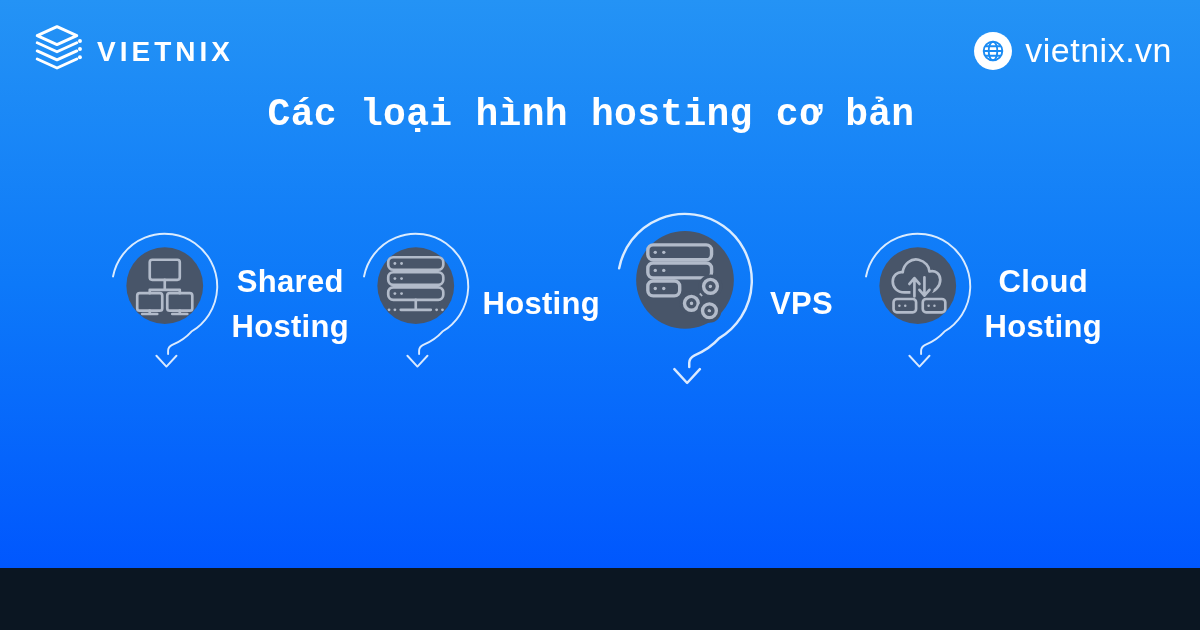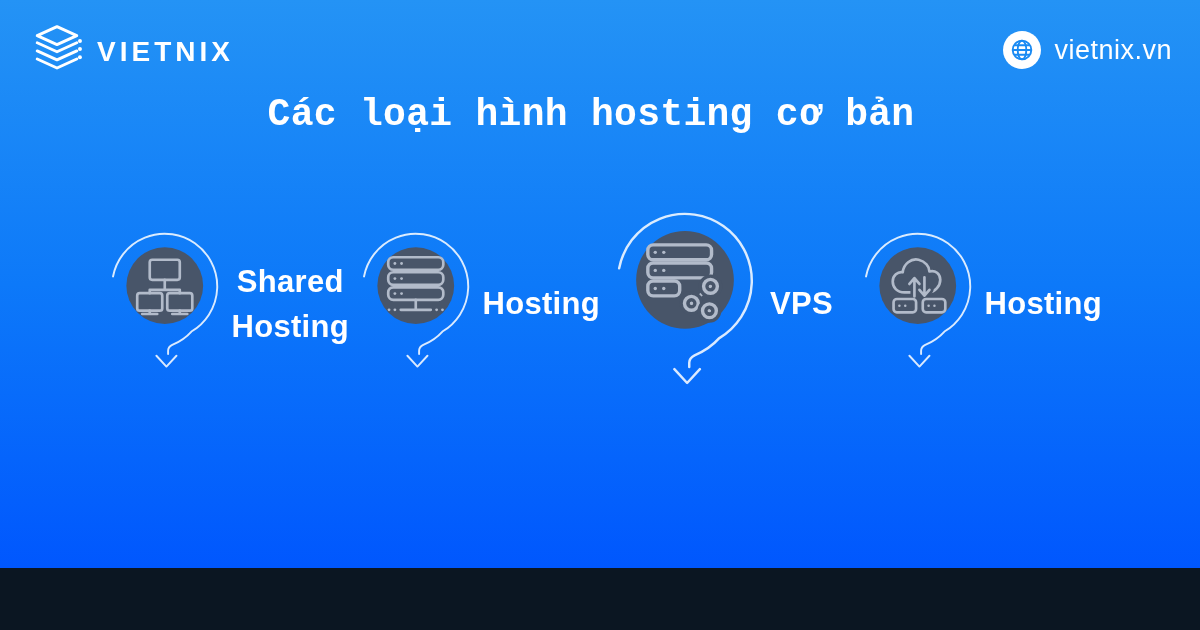--- a/index.html
+++ b/index.html
@@ -5,21 +5,21 @@
   html,body { margin:0; padding:0; background:#0b1622; }
   .banner {
     position:relative; width:1200px; height:568px; overflow:hidden;
     background:linear-gradient(180deg, var(--bg-top,#2493f5) 0%, var(--bg-mid,#0d79f9) 50%, var(--bg-bottom,#0057fe) 100%);
     font-family:"Liberation Sans", sans-serif; color:var(--text,#ffffff);
   }
   .header-left { position:absolute; left:30px; top:23px; display:flex; align-items:center; gap:13px; }
   .logotype { font-size:28px; font-weight:bold; letter-spacing:4px; line-height:1; padding-top:4px; }
   .header-right { position:absolute; right:28px; top:31px; display:flex; align-items:center; gap:13px; }
   .globe-badge { width:38px; height:38px; }
-  .site-url { font-size:27px; font-weight:400; letter-spacing:0.5px; }
+  .site-url { font-size:34px; font-weight:400; letter-spacing:0.5px; }
   .title { position:absolute; top:93px; left:0; width:100%; text-align:center;
            font-size:38px; font-weight:bold; letter-spacing:0.3px; padding-right:18px; box-sizing:border-box;font-family:Liberation Mono, monospace; }
   .types { position:absolute; top:195px; left:98px; width:1004px; display:flex; }
   .type-col { width:251px; display:flex; flex-direction:row; align-items:center; }
   .label { margin-top:-6px; text-align:center; font-size:31px; font-weight:bold; line-height:45px; letter-spacing:0.3px; }
   
   .ring  { fill:none; stroke:var(--ring,rgba(255,255,255,0.85)); stroke-width:2.3; stroke-linecap:round; stroke-linejoin:round; }
   .disc  { fill:var(--badge-circle,#485569); }
   .glyph { fill:none; stroke:var(--badge-glyph,#b2bbca); stroke-width:3.2; stroke-linecap:round; stroke-linejoin:round; }
   .glyph .dot  { fill:var(--badge-glyph,#b2bbca); stroke:none; }
@@ -146,18 +146,19 @@
           <path d="M76,93 V72 M70,78 L76,71 L82,78 M88,70 V91 M82,85 L88,92 L94,85"></path>
           <rect x="51" y="96" width="27" height="16" rx="4"></rect>
           <rect x="86" y="96" width="27" height="16" rx="4"></rect>
           <circle class="dot" cx="58" cy="104" r="1.5"></circle>
             <circle class="dot" cx="65" cy="104" r="1.5"></circle>
           <circle class="dot" cx="93" cy="104" r="1.5"></circle>
             <circle class="dot" cx="100" cy="104" r="1.5"></circle>
         </g>
       </svg>
       <div class="label">
+        <div>Cloud</div>
         <div>Hosting</div>
       </div>
     </div>
 
   </div>
 </div>
 
 </body></html>

